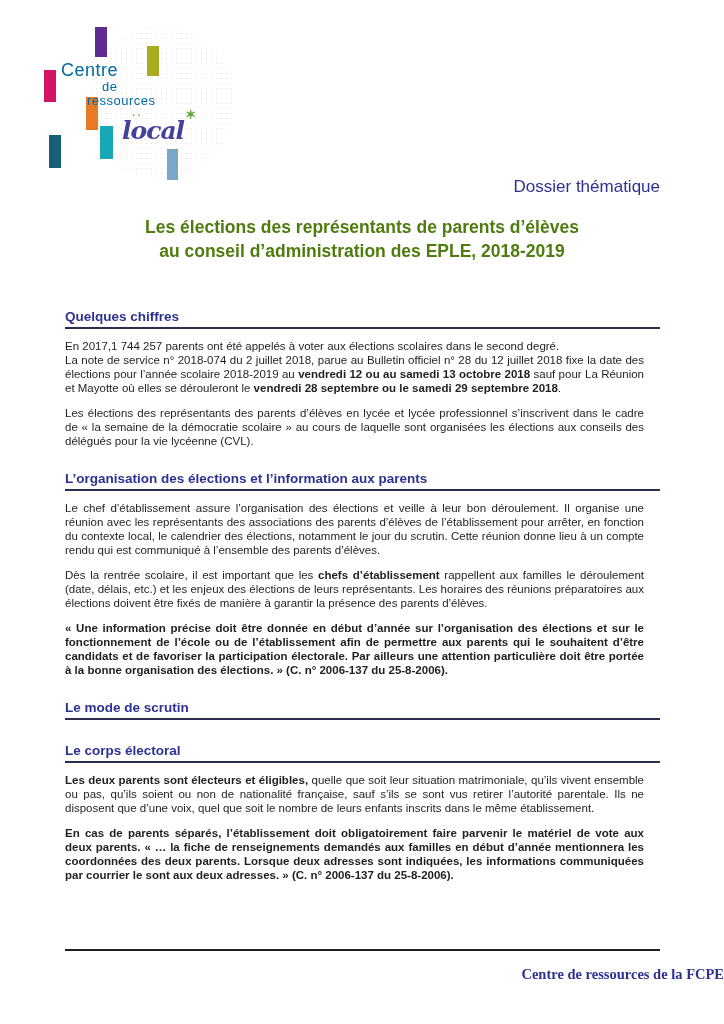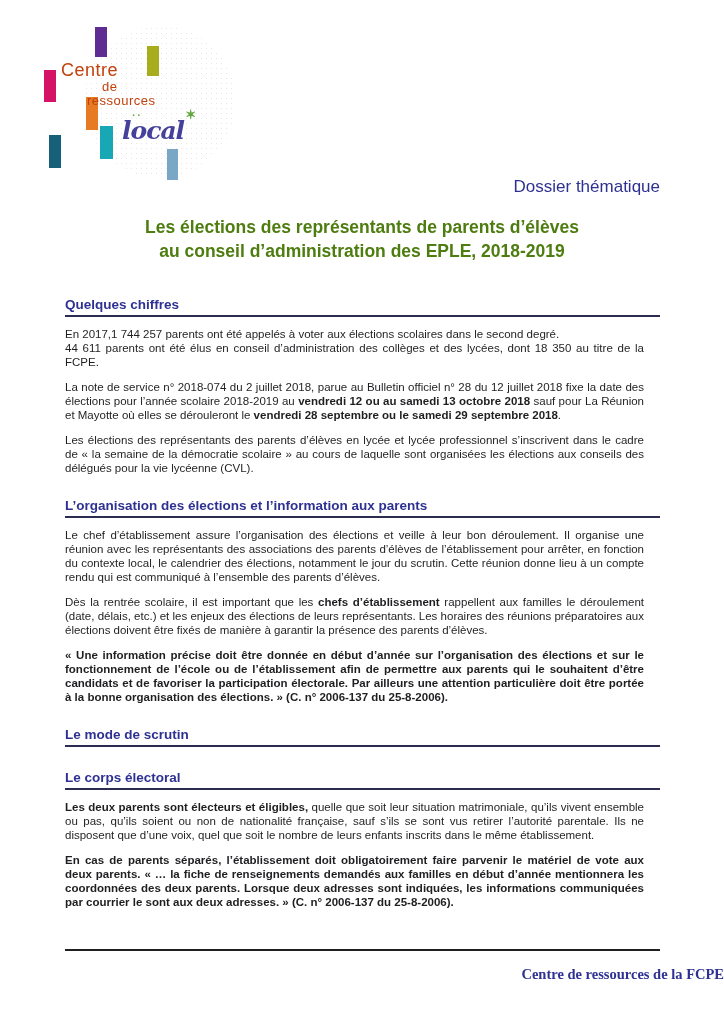--- a/index.html
+++ b/index.html
@@ -15,21 +15,21 @@
     background-size:5px 5px;opacity:.45;
   }
   .bar{position:absolute;}
   .bar-purple   {left:59px; top:7px;  width:12px;height:30px;}
   .bar-olive    {left:111px;top:26px; width:12px;height:30px;}
   .bar-pink     {left:8px;  top:50px; width:12px;height:32px;}
   .bar-orange   {left:50px; top:77px; width:12px;height:33px;}
   .bar-teal     {left:64px; top:106px;width:13px;height:33px;}
   .bar-darkblue {left:13px; top:115px;width:12px;height:33px;}
   .bar-lightblue{left:131px;top:129px;width:11px;height:31px;}
-  .logo-word{position:absolute;color:#c2410c;letter-spacing:.5px;line-height:1;}
+  .logo-word{position:absolute;color:#0369a1;letter-spacing:.5px;line-height:1;}
   .logo-w1{left:25px;top:41px;font-size:18px;}
   .logo-w2{left:66px;top:60px;font-size:13px;}
   .logo-w3{left:51px;top:74px;font-size:13px;}
   .fcpe{
     position:absolute;left:86px;top:96px;font-family:"DejaVu Serif",serif;
     font-style:italic;font-weight:bold;font-size:25px;color:#45419b;letter-spacing:-1px;
   }
   .fcpe-star{
     position:absolute;right:-12px;top:-9px;font-size:13px;color:#64a63f;
     font-style:normal;letter-spacing:0;
@@ -40,21 +40,21 @@
   .doc-title{
     position:absolute;top:215px;left:0;width:100%;text-align:center;
     font-size:17.5px;font-weight:bold;color:#4d7c0f;line-height:24px;
   }
   
   .doc-main{position:absolute;left:65px;right:64px;top:297px;}
   .section-heading{
     font-size:13.5px;color:#2e3192;font-weight:700;
     border-bottom:2px solid #2c2c50;padding-bottom:3px;margin:23px 0 10px 0;
   }
-  .section-heading:first-child{margin-top:0;}
+  .section-heading:first-child{margin-top:12px;}
   .section-heading .hl{font-weight:600;}
   .doc-main p{font-size:11.5px;line-height:14px;margin:0 16px 11px 0;text-align:justify;}
   .doc-main p.tight{margin-bottom:0;}
   .b{font-weight:bold;}
   
   .footer-rule{position:absolute;left:65px;right:64px;top:949px;border-top:2px solid #1f1f1f;}
   .footer-text{
     position:absolute;top:966px;left:0;width:100%;text-align:right;
     font-family:"Liberation Serif",serif;font-weight:bold;font-size:14.5px;color:#2e3192;
   }
@@ -79,21 +79,20 @@
 
 <div class="kicker">Dossier thématique</div>
 <div class="doc-title">
   <div>Les élections des représentants de parents d’élèves</div>
   <div>au conseil d’administration des EPLE, 2018-2019</div>
 </div>
 
 <div class="doc-main">
     <div class="section-heading"><span class="hs">Quelques chiffres</span></div>
     <p class="tight"><span>En 2017,1 744 257 parents ont été appelés à voter aux élections scolaires dans le second degré.</span></p>
-    <p><span>44 611 parents ont été élus en conseil d’administration des collèges et des lycées, dont 18 350 au titre de la FCPE.</span></p>
     <p><span>La note de service n° 2018-074 du 2 juillet 2018, parue au Bulletin officiel n° 28 du 12 juillet 2018 fixe la date des élections pour l’année scolaire 2018-2019 au </span><span class="b">vendredi 12 ou au samedi 13 octobre 2018</span><span> sauf pour La Réunion et Mayotte où elles se dérouleront le </span><span class="b">vendredi 28 septembre ou le samedi 29 septembre 2018</span><span>.</span></p>
     <p><span>Les élections des représentants des parents d’élèves en lycée et lycée professionnel s’inscrivent dans le cadre de « la semaine de la démocratie scolaire » au cours de laquelle sont organisées les élections aux conseils des délégués pour la vie lycéenne (CVL).</span></p>
     <div class="section-heading"><span class="hs">L’organisation des élections et l’information aux parents</span></div>
     <p><span>Le chef d’établissement assure l’organisation des élections et veille à leur bon déroulement. Il organise une réunion avec les représentants des associations des parents d’élèves de l’établissement pour arrêter, en fonction du contexte local, le calendrier des élections, notamment le jour du scrutin. Cette réunion donne lieu à un compte rendu qui est communiqué à l’ensemble des parents d’élèves.</span></p>
     <p><span>Dès la rentrée scolaire, il est important que les </span><span class="b">chefs d’établissement</span><span> rappellent aux familles le déroulement (date, délais, etc.) et les enjeux des élections de leurs représentants. Les horaires des réunions préparatoires aux élections doivent être fixés de manière à garantir la présence des parents d’élèves.</span></p>
     <p><span class="b">« Une information précise doit être donnée en début d’année sur l’organisation des élections et sur le fonctionnement de l’école ou de l’établissement afin de permettre aux parents qui le souhaitent d’être candidats et de favoriser la participation électorale. Par ailleurs une attention particulière doit être portée à la bonne organisation des élections. » (C. n° 2006-137 du 25-8-2006).</span></p>
     <div class="section-heading"><span class="hs">Le mode de scrutin</span></div>
     <div class="section-heading"><span class="hs">Le corps électoral</span></div>
     <p><span class="b">Les deux parents sont électeurs et éligibles,</span><span> quelle que soit leur situation matrimoniale, qu’ils vivent ensemble ou pas, qu’ils soient ou non de nationalité française, sauf s’ils se sont vus retirer l’autorité parentale. Ils ne disposent que d’une voix, quel que soit le nombre de leurs enfants inscrits dans le même établissement.</span></p>
     <p><span class="b">En cas de parents séparés, l’établissement doit obligatoirement faire parvenir le matériel de vote aux deux parents. « … la fiche de renseignements demandés aux familles en début d’année mentionnera les coordonnées des deux parents. Lorsque deux adresses sont indiquées, les informations communiquées par courrier le sont aux deux adresses. » (C. n° 2006-137 du 25-8-2006).</span></p>

